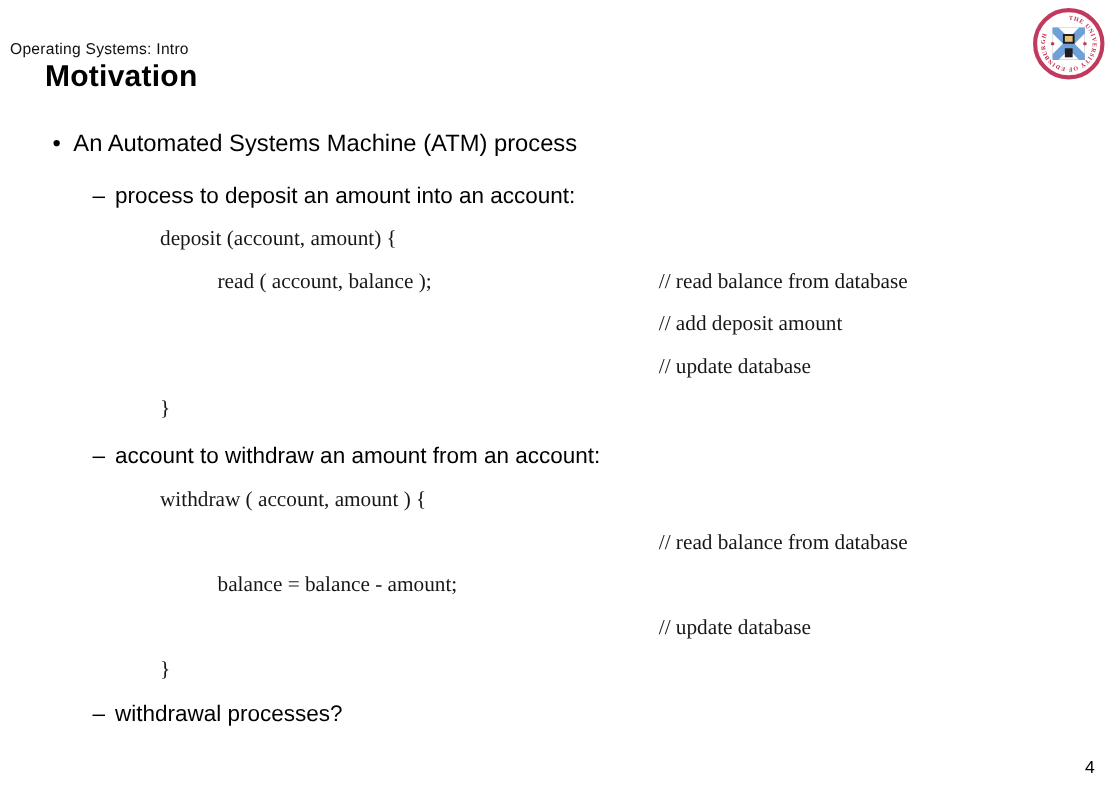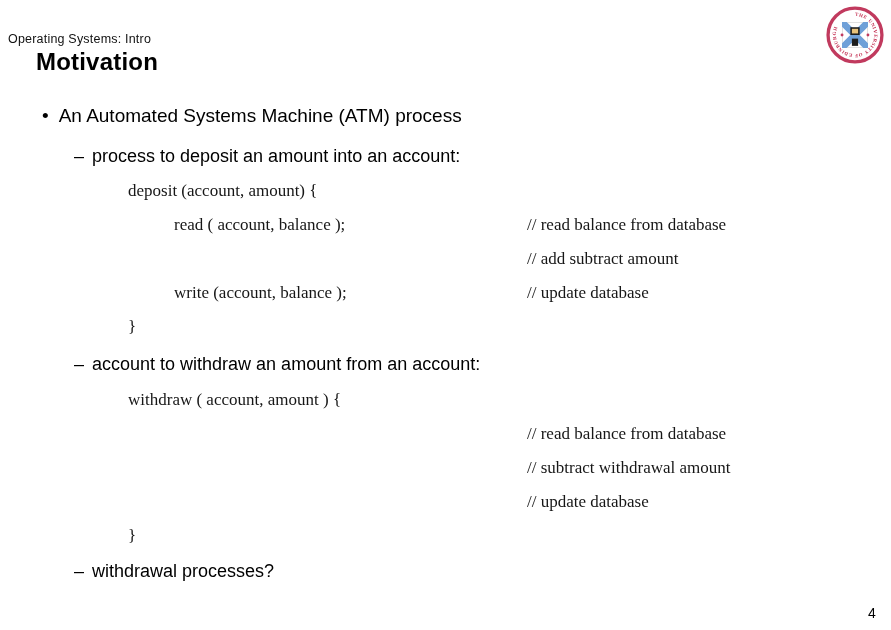--- a/index.html
+++ b/index.html
@@ -95,43 +95,42 @@
   </div>
 
   <div class="code-line" style="top:181px">
     <span class="code-lvl1">deposit (account, amount) {</span>
   </div>
   <div class="code-line" style="top:215px">
     <span class="code-lvl2">read ( account, balance );</span>
     <span class="code-comment">// read balance from database</span>
   </div>
   <div class="code-line" style="top:249px">
-    <span class="code-comment">// add subtract amount</span>
+    <span class="code-comment">// add deposit amount</span>
   </div>
   <div class="code-line" style="top:283px">
-    <span class="code-lvl2">write (account, balance );</span>
     <span class="code-comment">// update database</span>
   </div>
   <div class="code-line" style="top:317px">
     <span class="code-lvl1">}</span>
   </div>
 
   <div class="dash-row dash2">
     <span>–</span>
     <span>account to withdraw an amount from an account:</span>
   </div>
 
   <div class="code-line" style="top:390px">
     <span class="code-lvl1">withdraw ( account, amount ) {</span>
   </div>
   <div class="code-line" style="top:424px">
     <span class="code-comment">// read balance from database</span>
   </div>
   <div class="code-line" style="top:458px">
-    <span class="code-comment">// subtract withdrawal amount</span>
+    <span class="code-lvl2">balance = balance - amount;</span>
   </div>
   <div class="code-line" style="top:492px">
     <span class="code-comment">// update database</span>
   </div>
   <div class="code-line" style="top:526px">
     <span class="code-lvl1">}</span>
   </div>
 
   <div class="dash-row dash3">
     <span>–</span>

